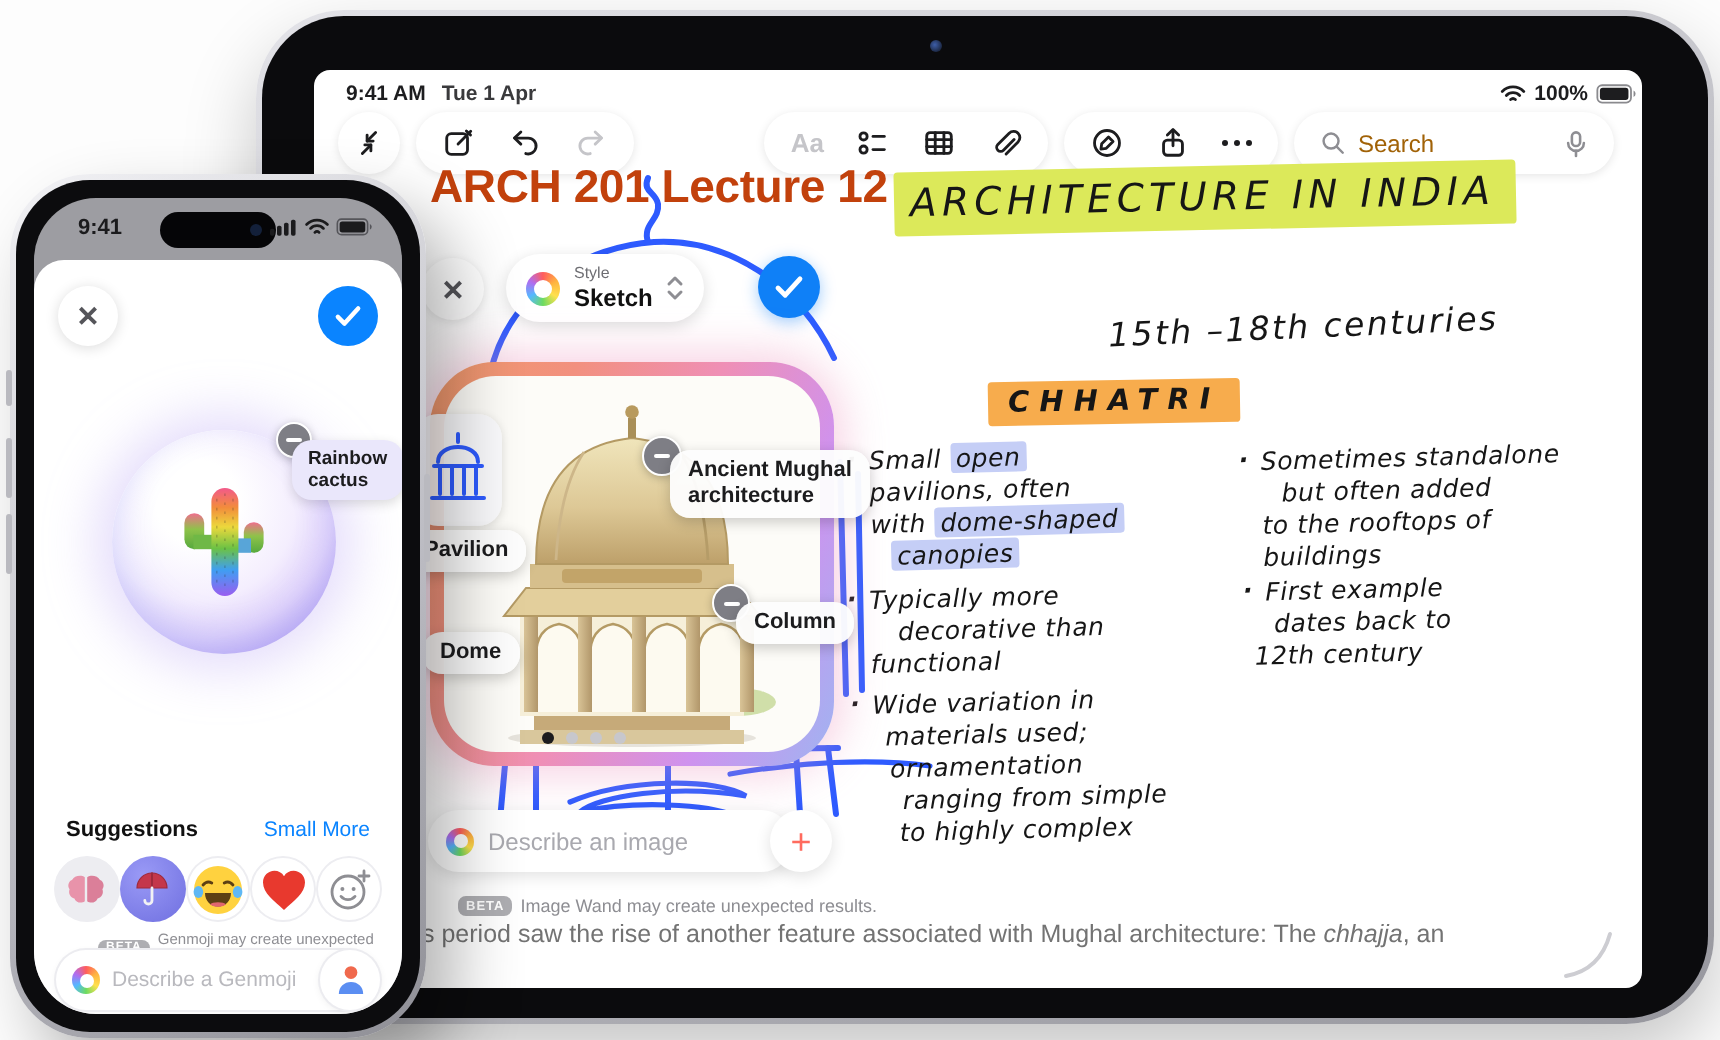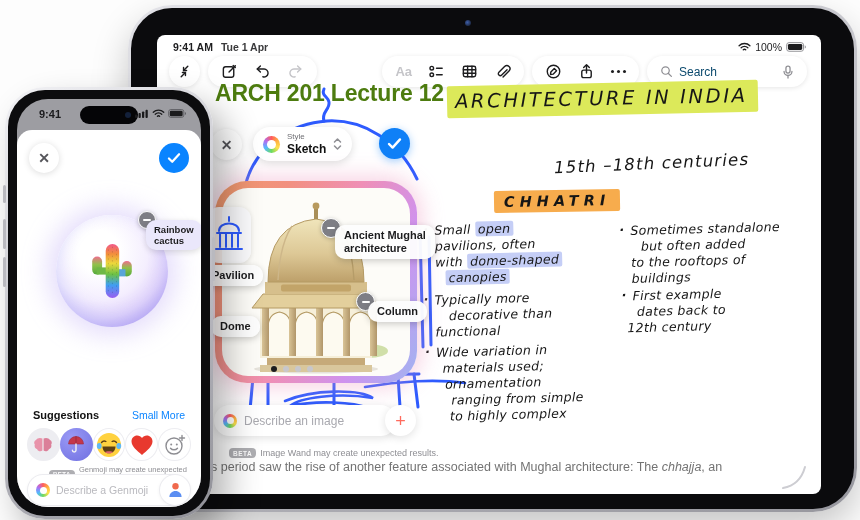--- a/index.html
+++ b/index.html
@@ -7,36 +7,36 @@
   .stage{position:relative;width:860px;height:520px;}
   
   .ipad{position:absolute;left:128px;top:5px;width:729px;height:507px;border-radius:44px;
     background:linear-gradient(160deg,#e3e3e8,#97979e);box-shadow:0 16px 36px rgba(0,0,0,.22);}
   .ipad-inner{position:absolute;inset:3px;background:#0b0b0d;border-radius:41px;}
   .ipad-cam{position:absolute;left:334px;top:12px;width:6px;height:6px;border-radius:50%;
     background:radial-gradient(circle at 40% 40%,#3d5ea8,#10131c);}
   .ipad-screen{position:absolute;left:26px;top:27px;right:33px;bottom:15px;background:#ffffff;border-radius:8px;overflow:hidden;}
   .sb-left{position:absolute;left:16px;top:6px;font-size:10.5px;font-weight:700;color:#1d1d1f;display:flex;gap:8px;}
   .sb-left .sb-date{color:#3a3a3c;}
-  .sb-right{position:absolute;right:14px;top:6px;display:flex;align-items:center;gap:4px;font-size:10.5px;font-weight:400;color:#1d1d1f;}
+  .sb-right{position:absolute;right:2px;top:6px;display:flex;align-items:center;gap:4px;font-size:10.5px;font-weight:700;color:#1d1d1f;}
   .tb-left{position:absolute;left:12px;top:21px;display:flex;gap:8px;align-items:center;}
   .tb-right{position:absolute;right:14px;top:21px;display:flex;gap:8px;align-items:center;}
   .cbtn{width:31px;height:31px;border-radius:50%;background:#fff;box-shadow:0 1px 5px rgba(0,0,0,.10);
     display:flex;align-items:center;justify-content:center;}
   .pill{display:flex;align-items:center;background:#fff;border-radius:16px;height:31px;
     box-shadow:0 1px 5px rgba(0,0,0,.10);padding:0 13px;gap:16px;}
   .ic{width:17px;height:17px;}
   .ic path,.ic rect,.ic circle,.ic line{stroke:#1d1d1f;fill:none;stroke-width:1.5;stroke-linecap:round;stroke-linejoin:round;}
   .ic.dis path,.ic.dis rect,.ic.dis circle,.ic.dis line{stroke:#c5c5c9;}
   .aa{font-size:13px;font-weight:700;color:#c5c5c9;}
   .dots3{display:flex;gap:3px;align-items:center;}
   .dots3 i{width:3px;height:3px;border-radius:50%;background:#1d1d1f;}
-  .search-pill{width:134px;justify-content:center;gap:6px;color:#0c4a6e;font-size:12px;}
+  .search-pill{width:134px;justify-content:center;gap:6px;color:#a16207;font-size:12px;}
   .search-pill .sp-txt{flex:1;}
-  .note-title{position:absolute;left:58px;top:45px;font-size:23px;font-weight:800;color:#4d7c0f;letter-spacing:-.2px;}
+  .note-title{position:absolute;left:58px;top:45px;font-size:23px;font-weight:800;color:#c2410c;letter-spacing:-.2px;}
   
   .hw{font-family:"DejaVu Sans",sans-serif;font-style:italic;color:#161616;}
   .hw-title{position:absolute;left:290px;top:52px;transform:rotate(-1.2deg);font-size:19.5px;letter-spacing:2.6px;font-weight:500;}
   .hl-yellow{background:#dce95a;padding:4px 10px 5px 8px;border-radius:2px;}
   .hw-sub{position:absolute;left:397px;top:119px;transform:rotate(-2.5deg);font-size:16.5px;letter-spacing:1.2px;}
   .hw-head{position:absolute;left:337px;top:158px;transform:rotate(-1deg);font-size:14.5px;letter-spacing:5px;font-weight:600;}
   .hl-orange{background:#f7ac4d;padding:3px 10px;border-radius:2px;}
   .hw-b{position:absolute;font-size:12.5px;line-height:16px;letter-spacing:.3px;transform:rotate(-1.5deg);}
   .hw-b::before{content:"·";position:absolute;left:-11px;top:-1px;font-weight:700;}
   .hl-blue{background:#c5cef6;padding:0 3px;border-radius:2px;}

